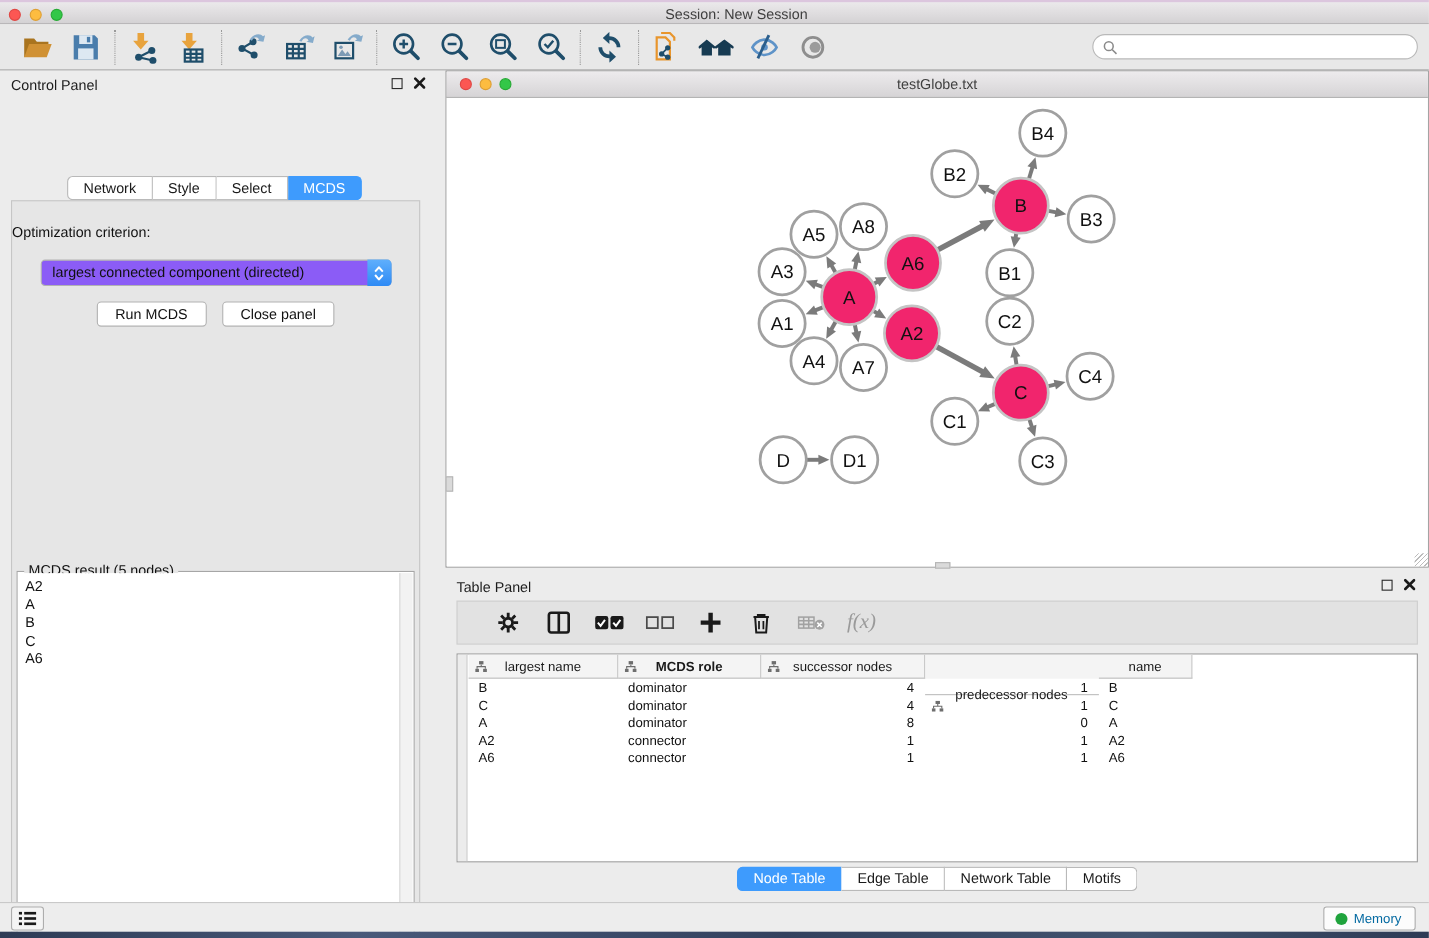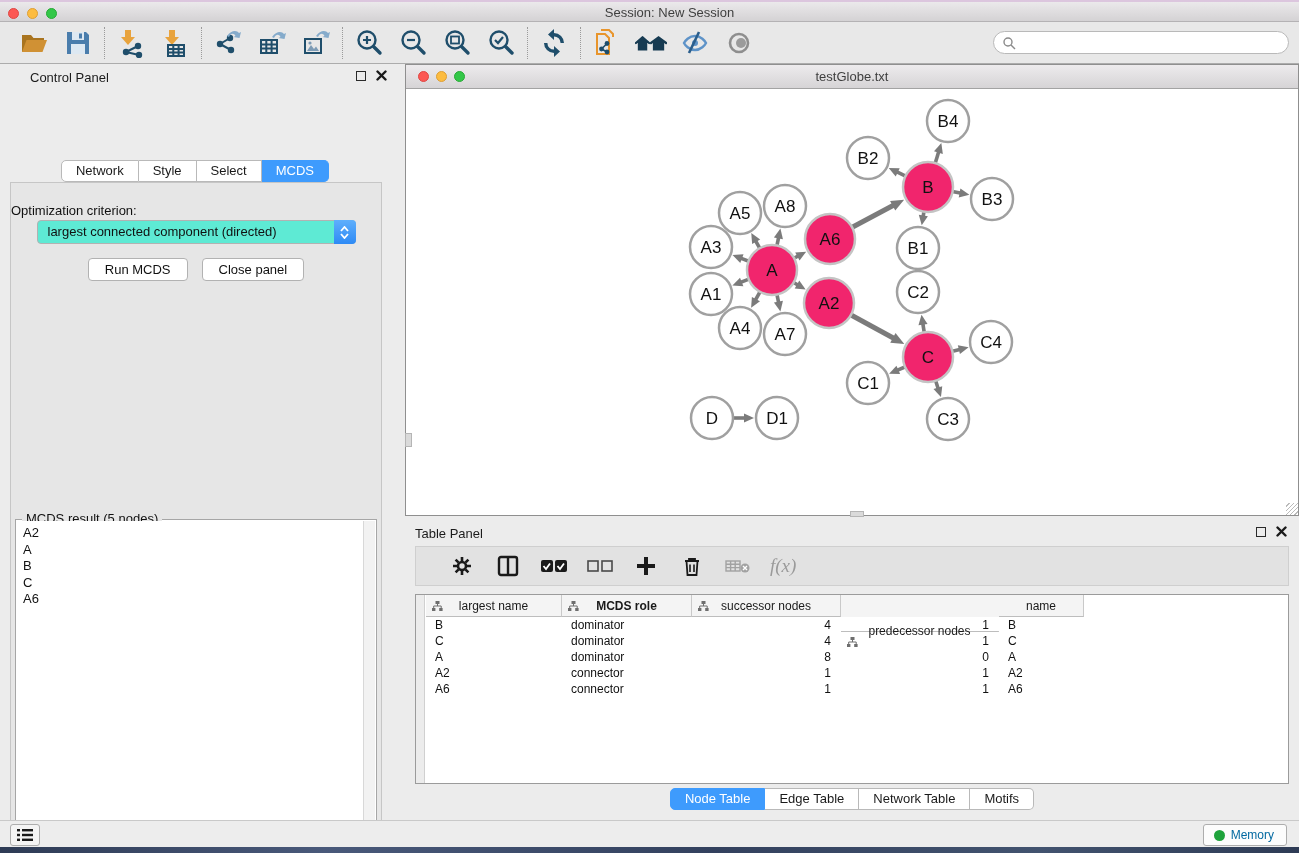--- a/index.html
+++ b/index.html
@@ -25,36 +25,36 @@
   .tb-group { display:flex; align-items:center; gap:12px; padding:0 10px; }
   .tb-sep { width:1px; height:32px; border-left:1px dotted #9A9A9A; }
   .tb-btn { width:32px; height:32px; display:flex; align-items:center; justify-content:center; }
   .tb-btn svg { display:block; }
   .searchbox { position:absolute; right:10px; top:9px; width:296px; height:23px;
     background:#FFFFFF; border:1px solid #B9B9B9; border-radius:12px;
     display:flex; align-items:center; padding-left:8px; }
   .searchbox input { border:none; outline:none; flex:1; font-size:12px; background:transparent; height:18px; }
 
   
-  .control-panel { position:absolute; top:64px; left:0; width:399px; height:756px;padding-left:20px; }
+  .control-panel { position:absolute; top:64px; left:0; width:399px; height:756px; }
   .panel-head { position:relative; height:26px; }
   .panel-title { position:absolute; left:10px; top:6px; font-size:13px; color:#1C1C1C; }
   .panel-icons { position:absolute; right:12px; top:6px; display:flex; gap:10px; align-items:center; }
   .float-box { width:10px; height:10px; border:1.5px solid #2A2A2A; background:transparent; }
   .tabs-row { position:absolute; top:96px; left:0; width:390px; display:flex; justify-content:center; }
   .seg { display:flex; }
   .seg .tab { height:22px; padding:0 14px; font-size:13px; line-height:20px; background:#FFFFFF;
     border:1px solid #B9B9B9; border-left:none; color:#1A1A1A; }
   .seg .tab:first-child { border-left:1px solid #B9B9B9; border-radius:5px 0 0 5px; }
   .seg .tab:last-child { border-radius:0 5px 5px 0; }
   .seg .tab.active { background:#3E9BFD; border-color:#3E9BFD; color:#FFFFFF; }
   .cp-body { position:absolute; top:118px; left:10px; width:372px; height:684px;
     background:#E6E6E6; border:1px solid #C6C6C6; }
   .opt-label { margin-top:20px; text-align:left; font-size:13px; color:#111; }
-  .combo { position:relative; margin:2px auto 0; width:319px; height:24px; background:#5eead4;
+  .combo { position:relative; margin:18px auto 0; width:319px; height:24px; background:#8b5cf6;
     border:1px solid #B2B2B2; border-radius:4px; font-size:13px; line-height:22px; padding-left:10px; color:#111; }
   .combo .spinner { position:absolute; right:-1px; top:-1px; width:22px; height:24px;
     background:linear-gradient(#5FAFFC,#2E8AF5); border-radius:0 4px 4px 0; display:flex; flex-direction:column;
     align-items:center; justify-content:center; gap:1px; }
   .combo .spinner svg { display:block; }
   .cp-buttons { display:flex; justify-content:center; gap:14px; margin-top:14px; }
   .btn { height:23px; padding:0 16px; background:#FFFFFF; border:1px solid #B2B2B2; border-radius:4px;
     font-size:13px; line-height:21px; color:#111; }
   .result-group { position:absolute; left:4px; top:336px; width:362px; height:340px;
     border:1px solid #A6A6A6; background:#FFFFFF; }

